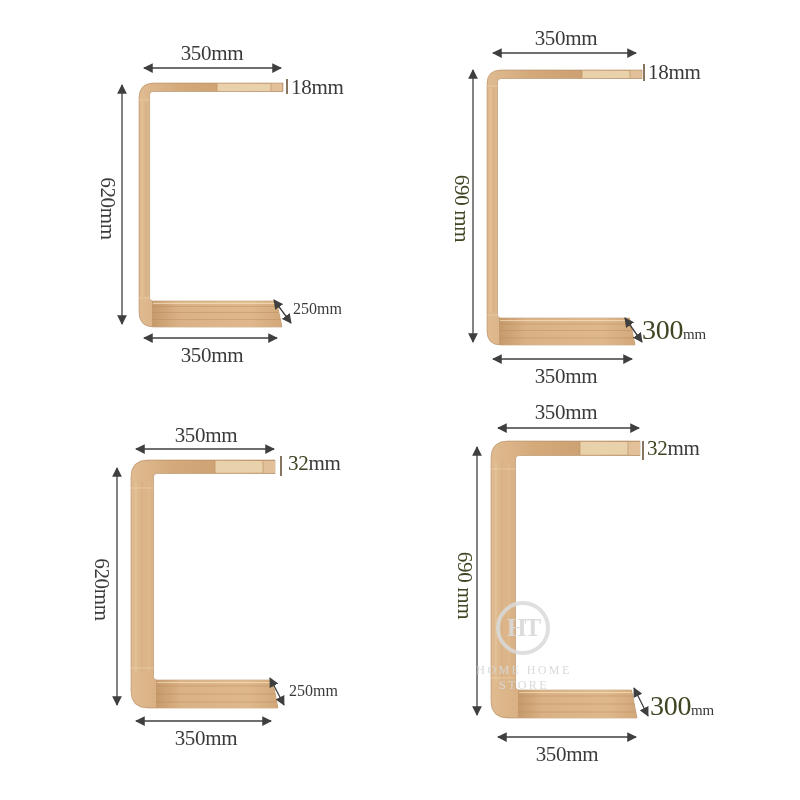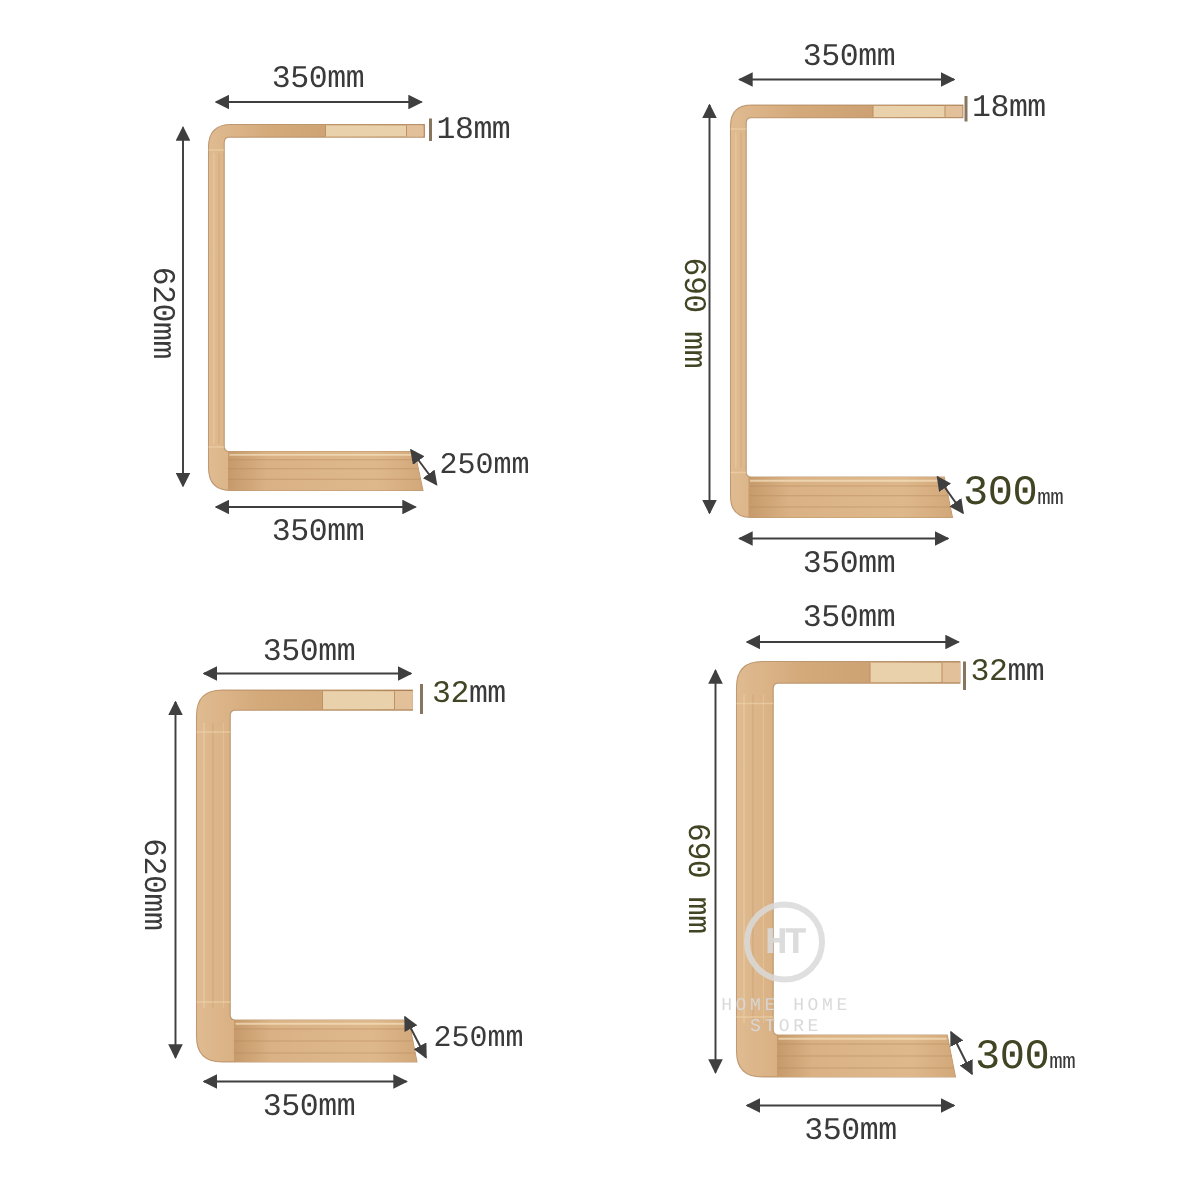--- a/index.html
+++ b/index.html
@@ -1,23 +1,23 @@
 <!DOCTYPE html>
 <html><head>
 <meta charset="utf-8">
 <style>
   html,body{margin:0;padding:0;background:#ffffff;}
   #stage{position:relative;width:800px;height:800px;background:#ffffff;overflow:hidden;
-         font-family:Liberation Mono, monospace;}
+         font-family:Liberation Serif, serif;}
   #diagram-svg{position:absolute;left:0;top:0;}
   .lbl{position:absolute;font-size:21px;letter-spacing:-0.3px;color:#3a3a3a;
        white-space:nowrap;line-height:1.1;font-weight:500;}
   .ctr{text-align:center;}
   .vert{transform:rotate(90deg);}
-  .sm{font-size:20px;letter-spacing:0;}
+  .sm{font-size:16px;letter-spacing:0;}
   .olive{color:#414523;}
   .d-val{font-size:28px;}
   .d-unit{font-size:15px;}
   .wm-ring{position:absolute;left:496px;top:601px;width:54px;height:54px;border-radius:50%;
            border:4px solid rgba(217,217,217,0.85);box-sizing:border-box;
            display:flex;align-items:center;justify-content:center;}
   .wm-mono{font-size:25px;font-weight:bold;color:rgba(217,217,217,0.92);letter-spacing:-2px;}
   .wm-store{position:absolute;left:453px;top:663px;width:142px;text-align:center;
             font-size:12px;letter-spacing:2.4px;color:rgba(215,215,215,0.95);}
 </style>

